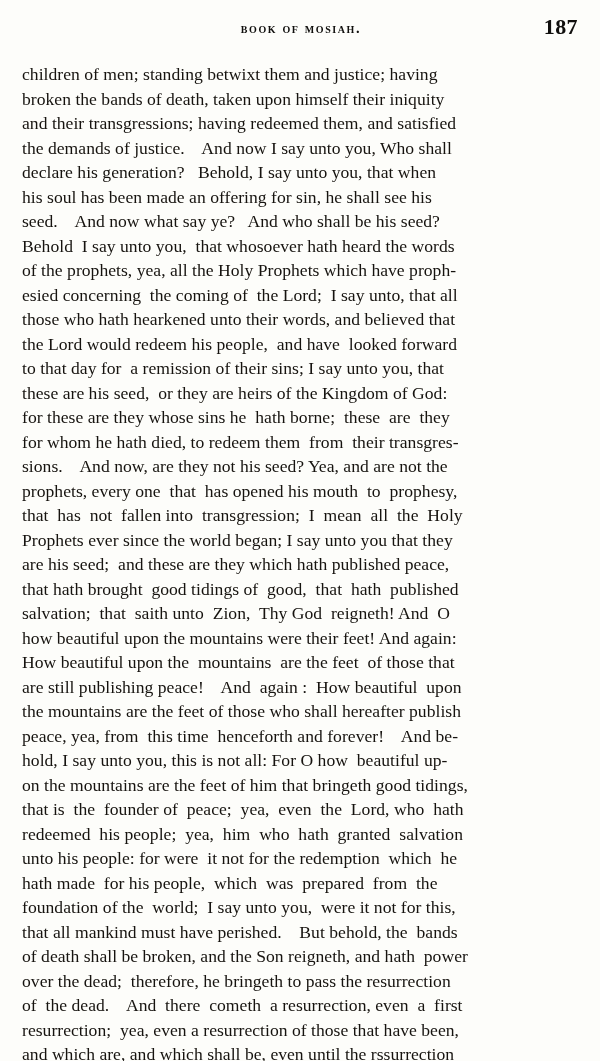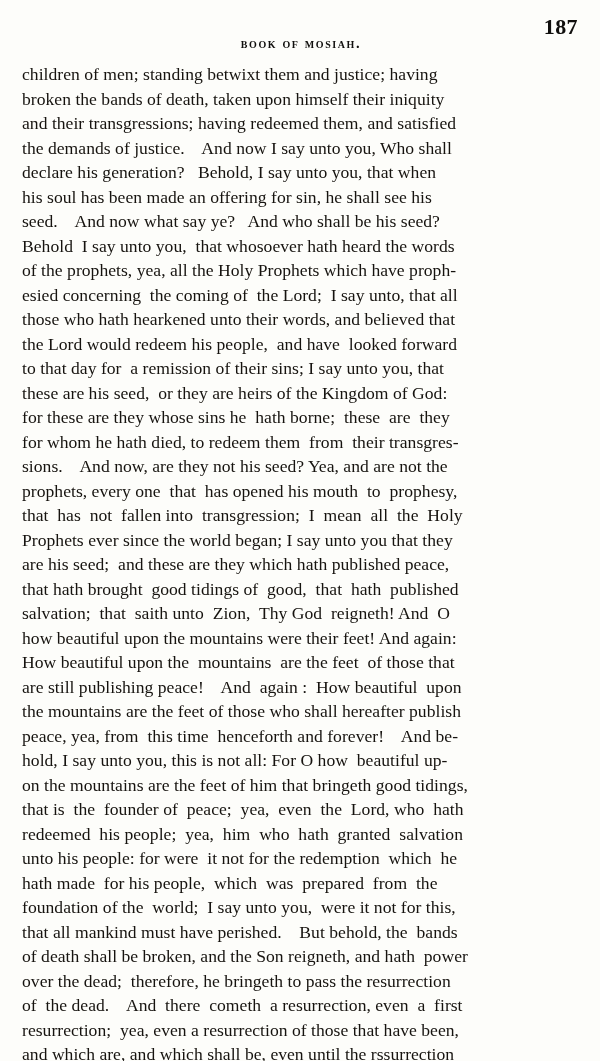--- a/index.html
+++ b/index.html
@@ -26,21 +26,21 @@
     position: absolute;
     left: 22px;
     right: 22px;
     top: 18px;
     height: 30px;
   }
   .runhead-title {
     position: absolute;
     left: 0;
     right: 0;
-    top: 17px;
+    top: 2px;
     text-align: center;
     font-size: 14.5px;
     font-weight: bold;
     letter-spacing: 1.6px;
     font-variant: small-caps;
     text-transform: lowercase;
     color: #100f0d;
     text-indent: 2px;
   }
   .runhead-folio {

